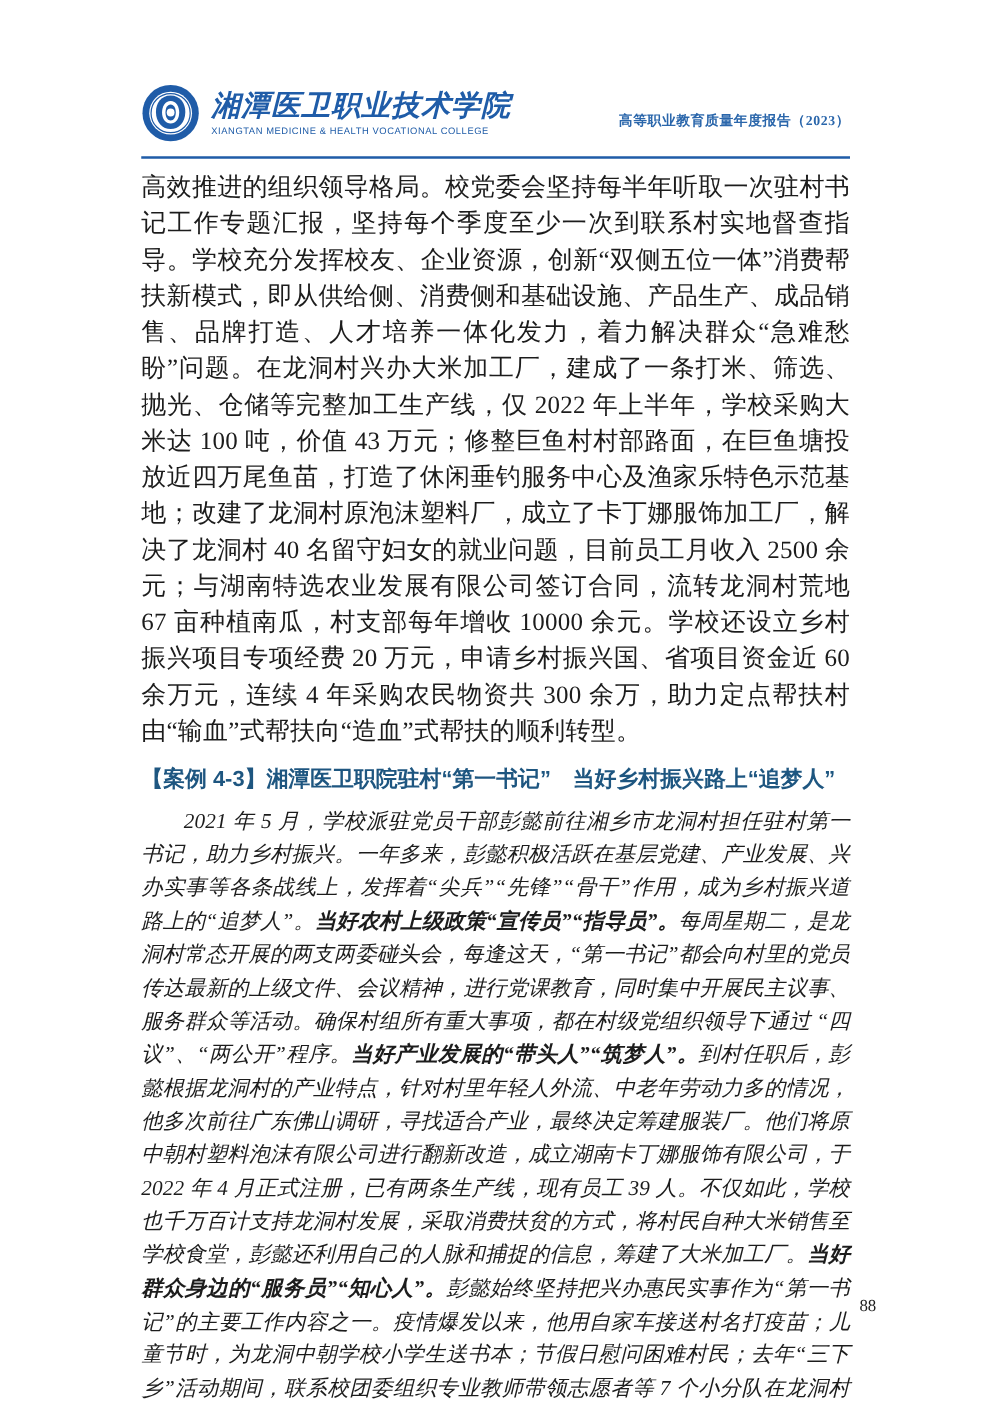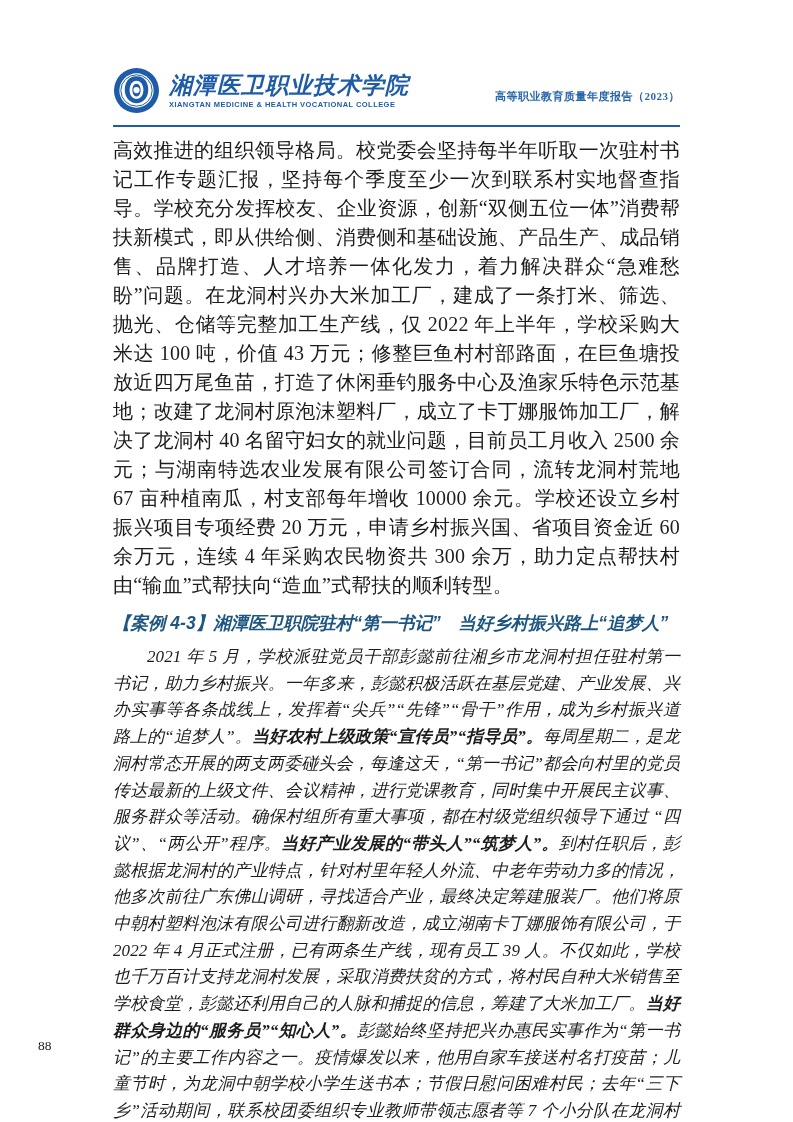--- a/index.html
+++ b/index.html
@@ -32,21 +32,21 @@
     font-family: "DejaVu Serif", "Liberation Serif", serif;
     font-weight: bold;
     font-style: italic;
     font-size: 23px;
     line-height: 26px;
     letter-spacing: 1px;
     white-space: nowrap;
   }
   .logo-text .en {
     font-family: "Liberation Sans", "DejaVu Sans", sans-serif;
-    font-weight: bold;
+    font-weight: normal;
     font-size: 7.5px;
     letter-spacing: 0.45px;
     margin-top: 2px;
     white-space: nowrap;
   }
   .report-title {
     font-family: "Liberation Serif", "DejaVu Serif", serif;
     font-weight: bold;
     font-size: 11px;
     color: #2a66ab;
@@ -80,39 +80,38 @@
   }
   .case-heading {
     margin-top: 11px;
     margin-bottom: 9px;
     font-family: "Liberation Sans", "DejaVu Sans", sans-serif;
     font-weight: bold;
     font-size: 17.5px;
     line-height: 24px;
     color: #1e5680;
     white-space: nowrap;
-    font-style: italic;
   }
   .case-para {
     font-size: 17px;
     line-height: 26.7px;
     text-align: justify;
     text-indent: 2em;
     font-style: italic;           
     letter-spacing: 0.1px;
   }
   .case-para .seg-bold { font-weight: bold; }
 
   
   .footer {
     position: absolute;
     top: 1036px;
     left: 0;
     width: 701px;
-    text-align: left;
+    text-align: right;
     padding-left: 38px;
   }
   .page-number {
     font-size: 13.5px;
     color: #1c1c1c;
     font-family: "Liberation Serif", "DejaVu Serif", serif;
   }
 </style>
 </head>
 <body>

